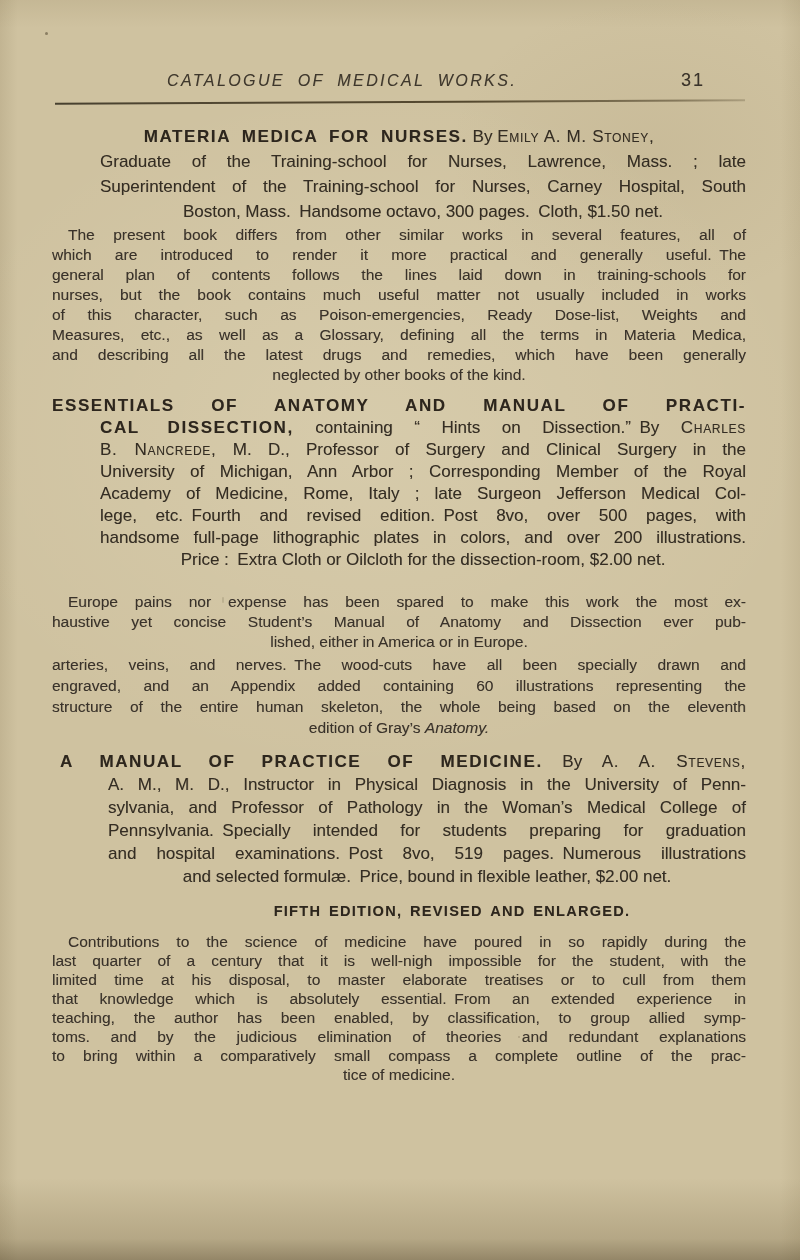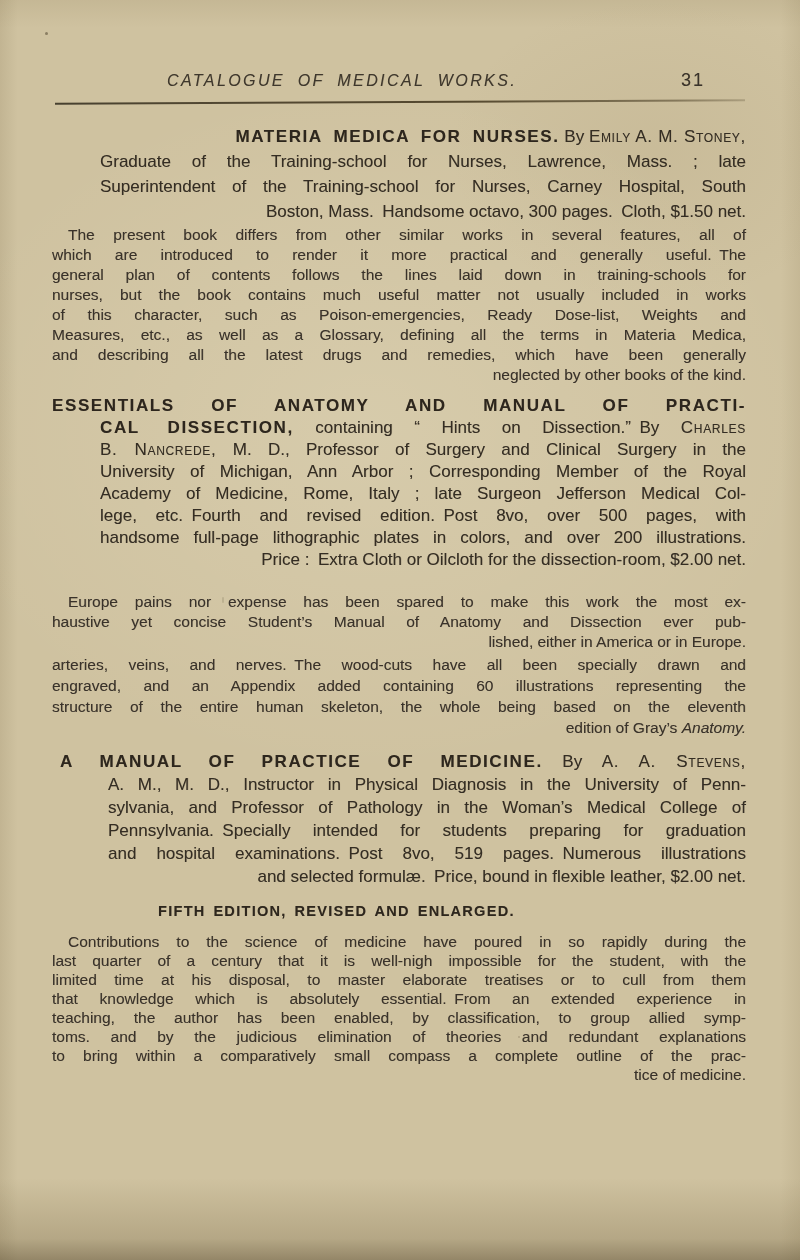--- a/index.html
+++ b/index.html
@@ -28,21 +28,21 @@
   .folio{ position:absolute;left:659px;top:70px;font-size:18px;letter-spacing:2px;color:#3a332a;margin-left:22px; }
   .rule{
     position:absolute;left:55px;top:101px;width:690px;height:2px;
     transform:rotate(-0.28deg);
     background:linear-gradient(90deg,#47402f 0%,#514732 20%,#55492f 60%,rgba(85,73,47,0.6) 90%,rgba(85,73,47,0.28) 100%);
   }
 
   
   .column{ position:absolute;left:52px;top:120px;width:694px; }
   .line{ text-align:justify; text-align-last:justify; }
-  .line.natural{ text-align:right; text-align-last:auto; }
+  .line.natural{ text-align:center; text-align-last:auto; }
   .cont{ padding-left:48px; }
   .ind{ padding-left:16px; }
 
   .entry{ font-size:17px;color:#342d23; }
   .e1{ line-height:25px;margin-top:4px; }
   .e2{ line-height:22px;margin-top:10px; }
   .e3{ line-height:23px;margin-top:12px;margin-left:8px; }
 
   .note{ font-size:15.5px;line-height:20px;color:#39322a; }
   .n1{ margin-top:1px; }
@@ -51,21 +51,21 @@
   .n4{ margin-top:13px;line-height:19px; }
 
   .btitle{ font-weight:bold;letter-spacing:1.6px;word-spacing:5px;color:#2d261d; }
   .sc{ font-variant:small-caps;letter-spacing:0.7px; }
   .it{ font-style:italic; }
 
   .edition{
     margin-top:15px;margin-left:106px;
     font-size:14.5px;font-weight:bold;
     letter-spacing:1.3px;word-spacing:2.5px;
-    color:#2d261d;text-align:left;text-align-last:auto;
+    color:#2d261d;text-align:center;text-align-last:auto;
   }
 
   .speck{ position:absolute;background:rgba(70,58,35,0.5);border-radius:50%; }
   .s1{ left:45px;top:32px;width:3px;height:3px; }
   .s2{ left:222px;top:597px;width:2px;height:6px;opacity:.3;border-radius:1px; }
   .s3{ left:518px;top:1036px;width:2px;height:2px;opacity:.45; }
 </style>
 </head>
 <body>
 

